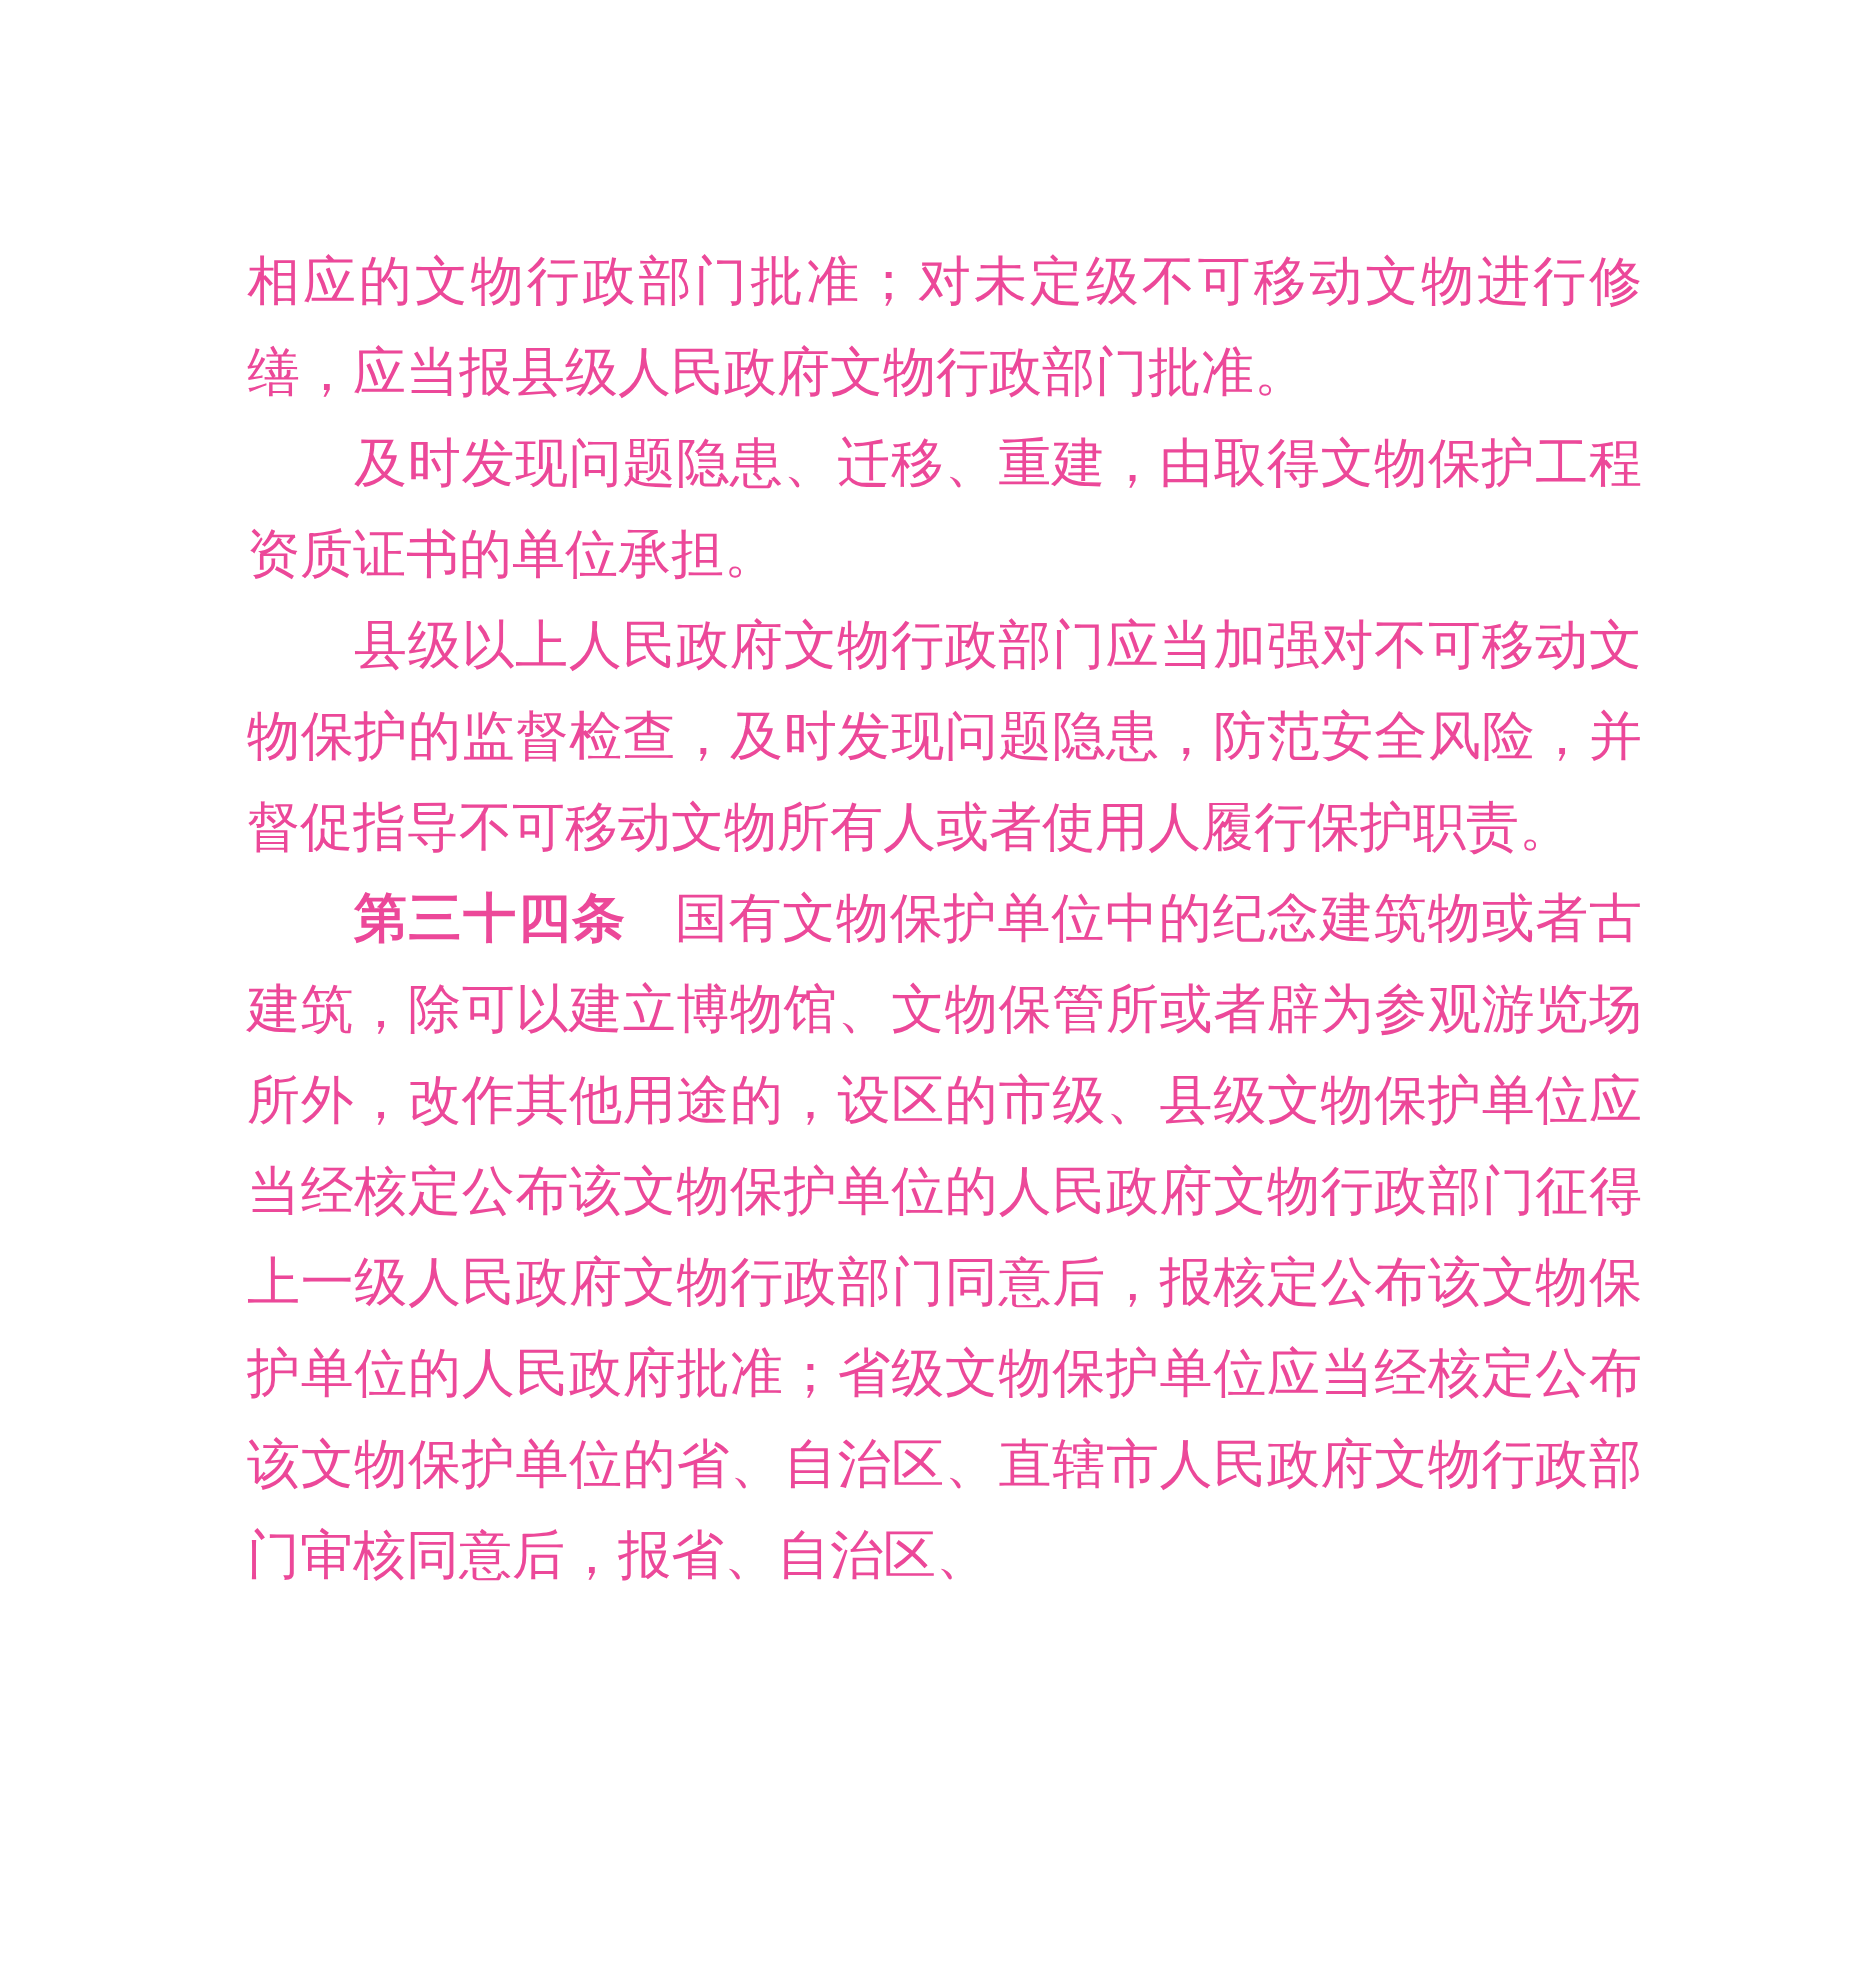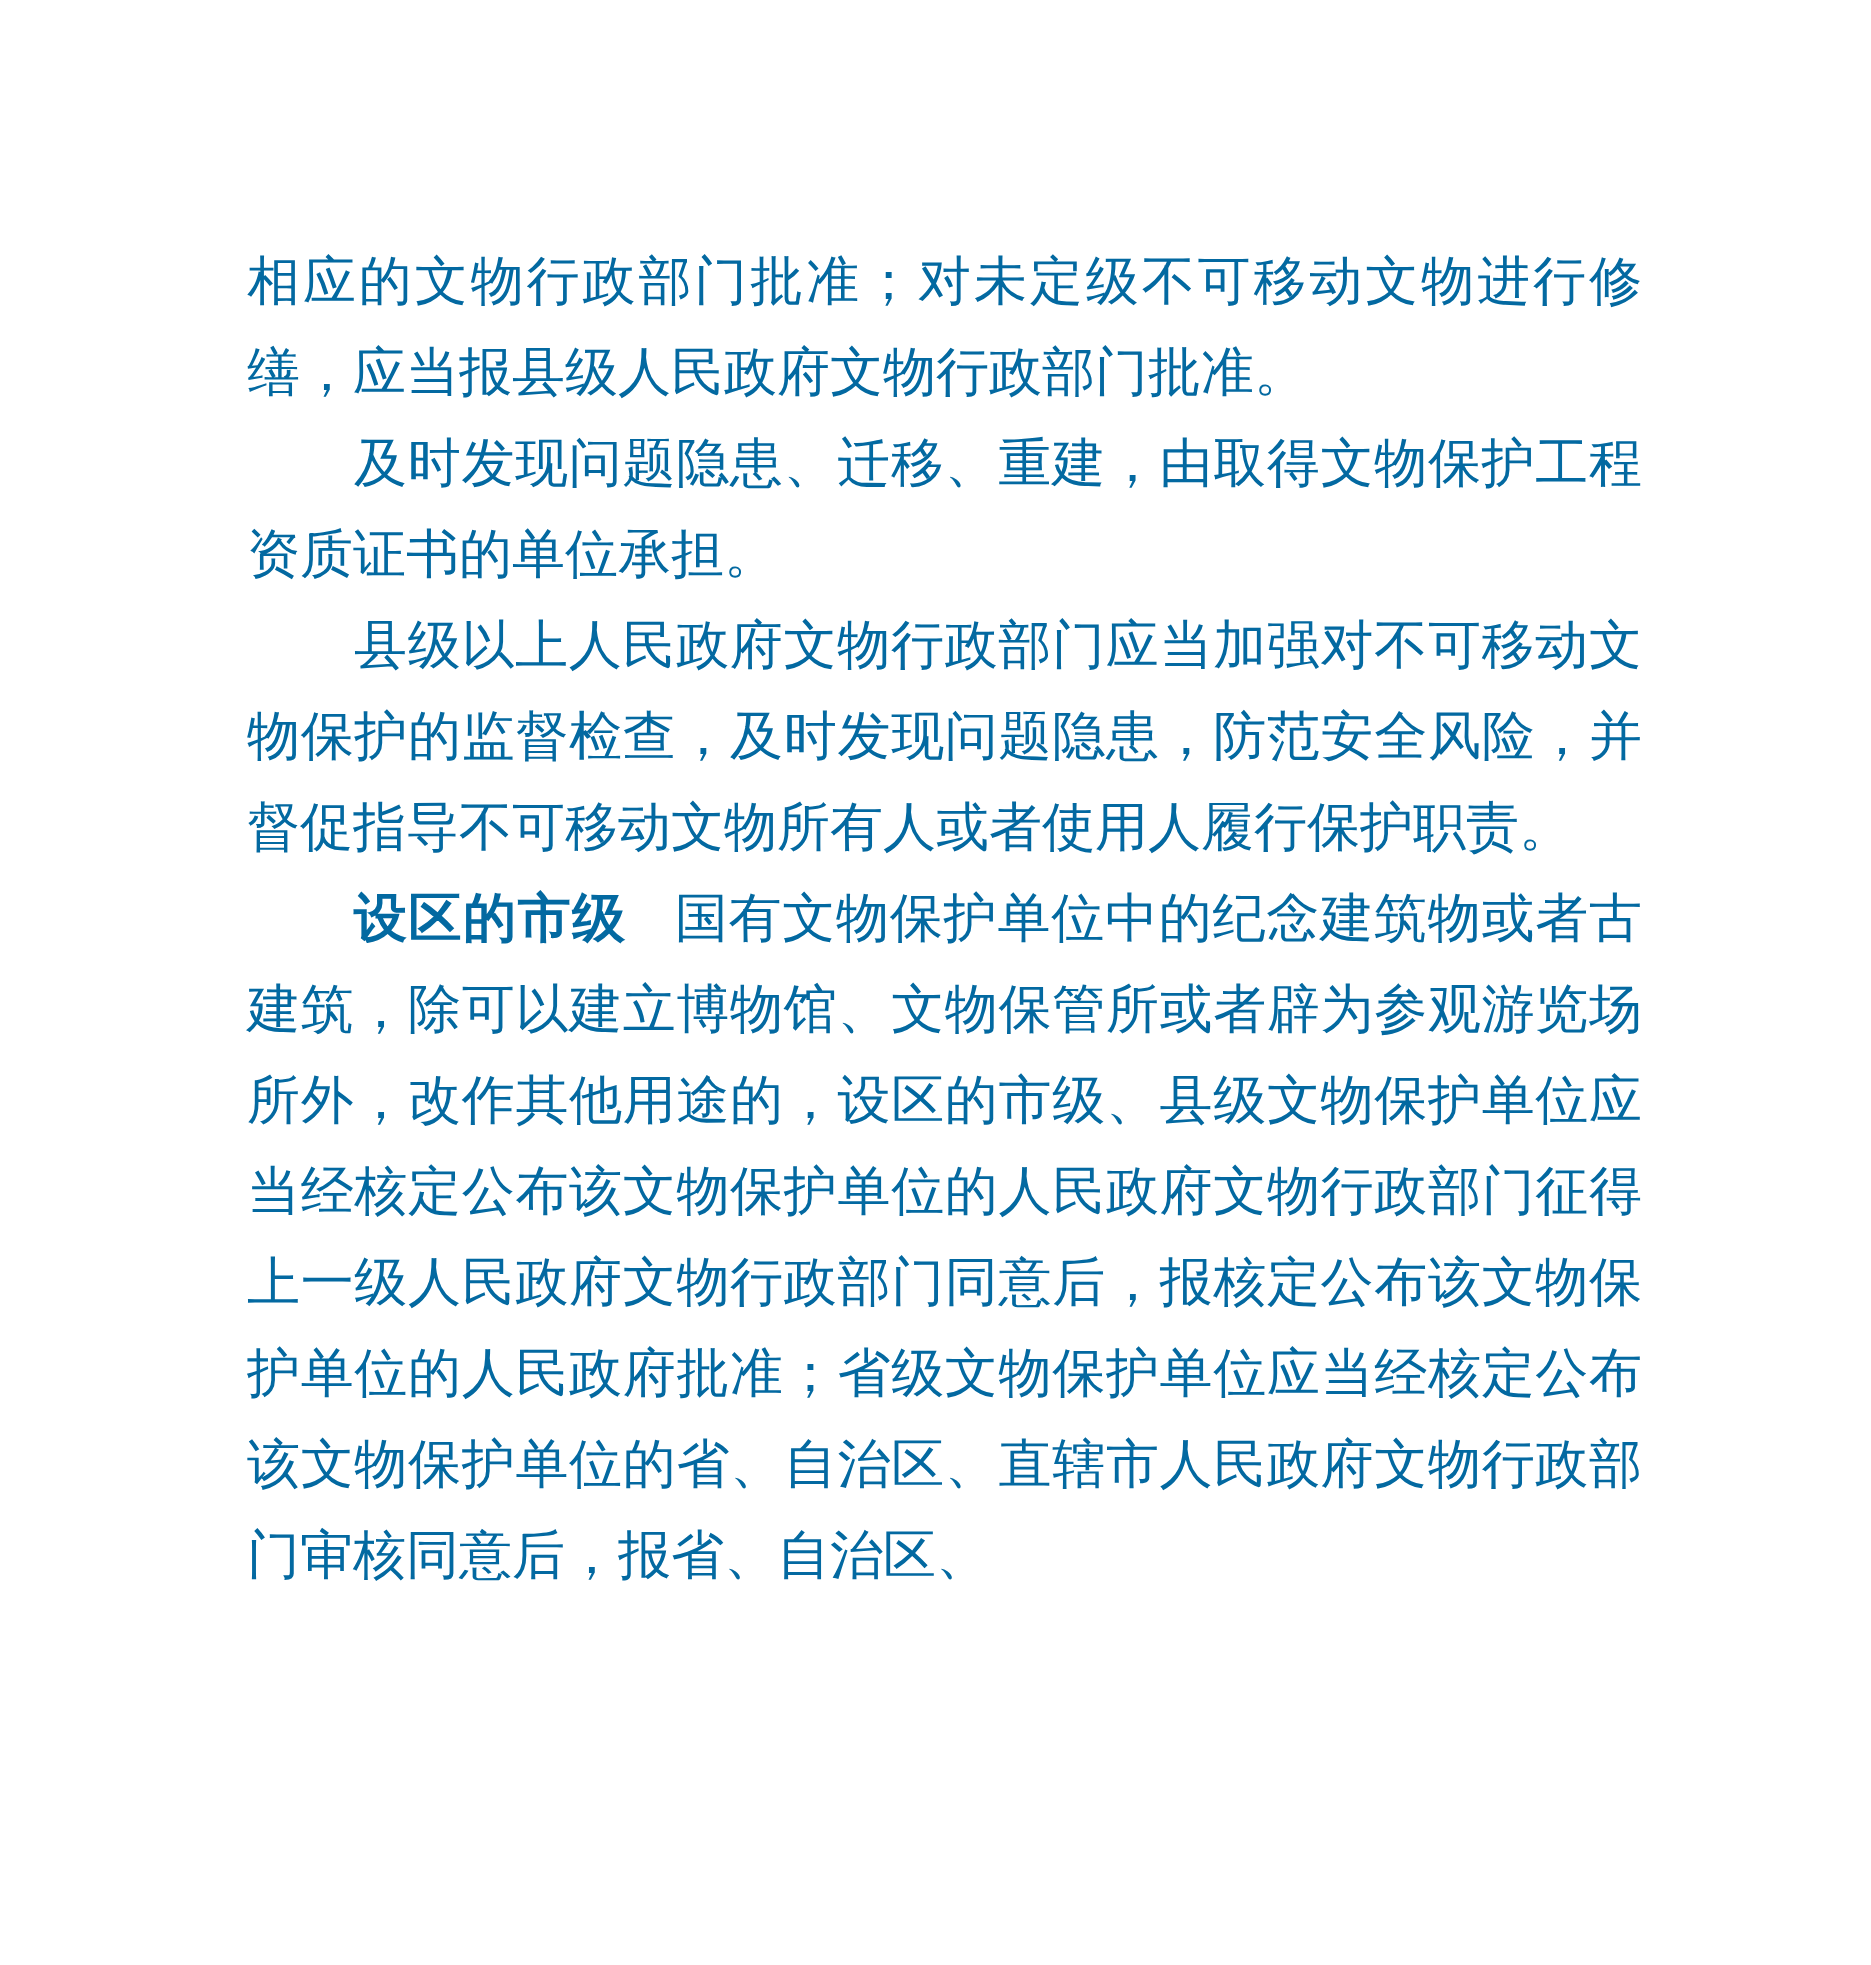--- a/index.html
+++ b/index.html
@@ -21,21 +21,21 @@
   .page-body {
     position: absolute;
     left: 247px;
     top: 236px;
     width: 1395px;
   }
   .para {
     margin: 0 0 0 0;
     font-size: 53px;
     line-height: 91px;
-    color: #0369a1;
+    color: #ec4899;
     text-align: justify;
     text-align-last: left;
     text-justify: inter-character;
     letter-spacing: 0px;
     word-break: break-all;
     font-weight: 400;
   }
   .para.indent {
     text-indent: 107px;
   }
@@ -56,18 +56,18 @@
   <div class="page-body">
 
     <p class="para"><span>相应的文物行政部门批准；对未定级不可移动文物进行修缮，应当报县级人民政府文物行政部门批准。</span></p>
 
     <p class="para indent"><span>及时发现问题隐患、迁移、重建，由取得文物保护工程资质证书的单位承担。</span></p>
 
 
     <p class="para indent"><span>县级以上人民政府文物行政部门应当加强对不可移动文物保护的监督检查，及时发现问题隐患，防范安全风险，并督促指导不可移动文物所有人或者使用人履行保护职责。</span></p>
 
 
-    <p class="para indent"><span class="article-no">设区的市级</span><span class="gap"></span><span>国有文物保护单位中的纪念建筑物或者古建筑，除可以建立博物馆、文物保管所或者辟为参观游览场所外，改作其他用途的，设区的市级、县级文物保护单位应当经核定公布该文物保护单位的人民政府文物行政部门征得上一级人民政府文物行政部门同意后，报核定公布该文物保护单位的人民政府批准；省级文物保护单位应当经核定公布该文物保护单位的省、自治区、直辖市人民政府文物行政部门审核同意后，报省、自治区、</span></p>
+    <p class="para indent"><span class="article-no">第三十四条</span><span class="gap"></span><span>国有文物保护单位中的纪念建筑物或者古建筑，除可以建立博物馆、文物保管所或者辟为参观游览场所外，改作其他用途的，设区的市级、县级文物保护单位应当经核定公布该文物保护单位的人民政府文物行政部门征得上一级人民政府文物行政部门同意后，报核定公布该文物保护单位的人民政府批准；省级文物保护单位应当经核定公布该文物保护单位的省、自治区、直辖市人民政府文物行政部门审核同意后，报省、自治区、</span></p>
 
   </div>
 
 </div>
 
 
 </body></html>

